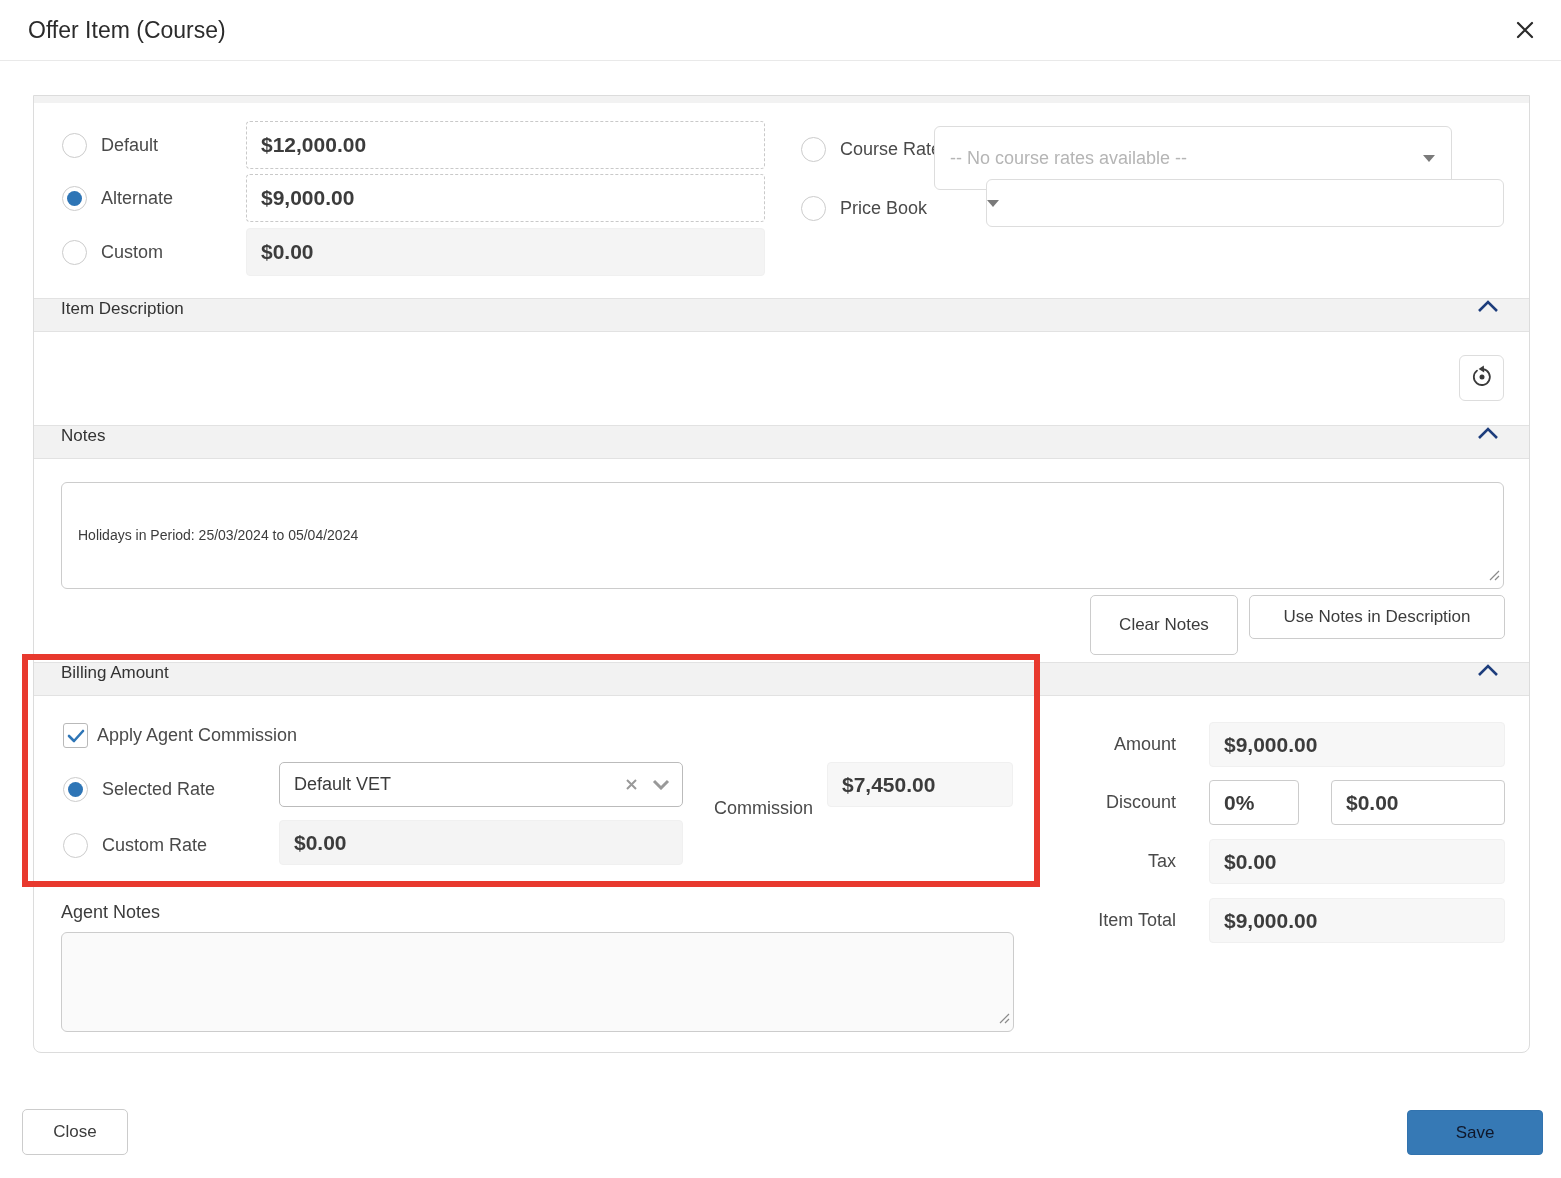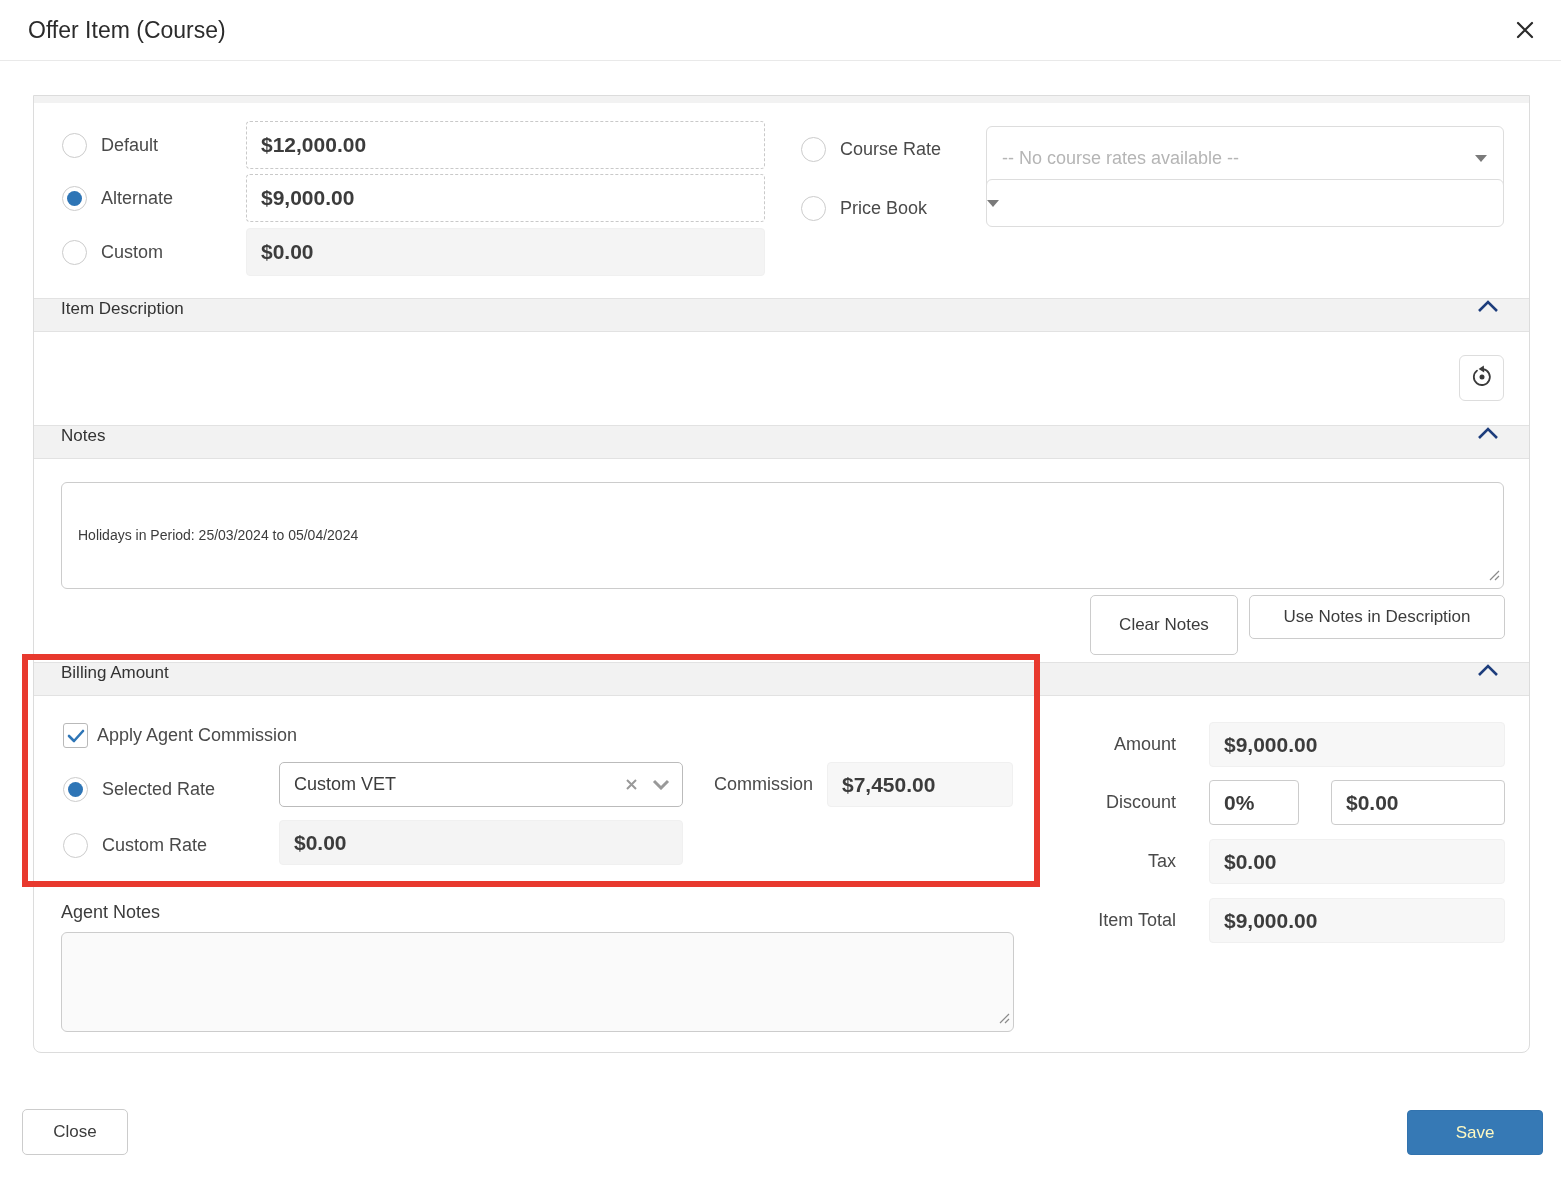--- a/index.html
+++ b/index.html
@@ -81,21 +81,21 @@
                color:#4a4a4a; line-height:45px; }
 
   
   .annotation-box { position:absolute; left:22px; top:654px; width:1018px; height:233px;
                     border:6px solid #e8392e; z-index:20; pointer-events:none; }
 
   
   .footer-close { position:absolute; left:22px; top:1109px; width:106px; height:46px; }
   .footer-save  { position:absolute; left:1407px; top:1110px; width:136px; height:45px;
                   background:#3679b5; border:1px solid #3273ae; border-radius:4px;
-                  color:#fef9c3; font-size:17px; cursor:pointer;
+                  color:#0f172a; font-size:17px; cursor:pointer;
                   font-family:"Liberation Sans",sans-serif; }
 </style>
 </head>
 <body>
 
 <div class="modal-header">
   <div class="modal-title">Offer Item (Course)</div>
   <button class="close-btn">
     <span>
       <svg width="24" height="24" viewBox="0 0 24 24">
@@ -121,21 +121,21 @@
   </div>
 
   <div class="radio" style="left:28px; top:144px;"></div>
   <div class="opt-label" style="left:67px; top:144px;">Custom</div>
   <div class="inp grayed" style="left:212px; top:132px; width:519px; height:48px;">
     <input readonly="" value="$0.00" style="">
   </div>
 
   <div class="radio" style="left:767px; top:41px;"></div>
   <div class="opt-label" style="left:806px; top:41px;">Course Rate</div>
-  <div class="combo" style="left:952px; top:30px; width:518px; height:64px;">
+  <div class="combo" style="left:900px; top:30px; width:518px; height:64px;">
     <div class="placeholder">-- No course rates available --</div>
     <div class="caret"></div>
   </div>
 
   <div class="radio" style="left:767px; top:100px;"></div>
   <div class="opt-label" style="left:806px; top:100px;">Price Book</div>
   <div class="combo" style="left:952px; top:83px; width:518px; height:48px;">
     <div class="caret"></div>
   </div>
 
@@ -199,34 +199,34 @@
       <svg width="18" height="14" viewBox="0 0 18 14">
         <polyline points="2,7 7,12 16,2" fill="none" stroke="#2e75b6" stroke-width="2.6" stroke-linecap="round" stroke-linejoin="round"></polyline>
       </svg>
     </span>
   </div>
   <div class="opt-label" style="left:63px; top:627px;">Apply Agent Commission</div>
 
   <div class="radio on" style="left:29px; top:681px;"></div>
   <div class="opt-label" style="left:68px; top:681px;">Selected Rate</div>
   <div class="rate-combo" style="left:245px; top:666px; width:404px; height:45px;">
-    <div class="val">Custom VET</div>
+    <div class="val">Default VET</div>
     <span class="mini" style="margin-right:14px;">
       <svg width="13" height="13" viewBox="0 0 13 13">
         <path d="M2 2 L11 11 M11 2 L2 11" stroke="#999" stroke-width="2"></path>
       </svg>
     </span>
     <span class="mini">
       <svg width="18" height="11" viewBox="0 0 18 11">
         <polyline points="2,2 9,9 16,2" fill="none" stroke="#999" stroke-width="3"></polyline>
       </svg>
     </span>
   </div>
 
-  <div class="opt-label" style="left:680px; top:676px;">Commission</div>
+  <div class="opt-label" style="left:680px; top:700px;">Commission</div>
   <div class="inp grayed" style="left:793px; top:666px; width:186px; height:45px; background:#f7f7f7;">
     <input readonly="" value="$7,450.00" style="">
   </div>
 
   <div class="radio" style="left:29px; top:737px;"></div>
   <div class="opt-label" style="left:68px; top:737px;">Custom Rate</div>
   <div class="inp grayed" style="left:245px; top:724px; width:404px; height:45px;">
     <input readonly="" value="$0.00" style="">
   </div>
 

